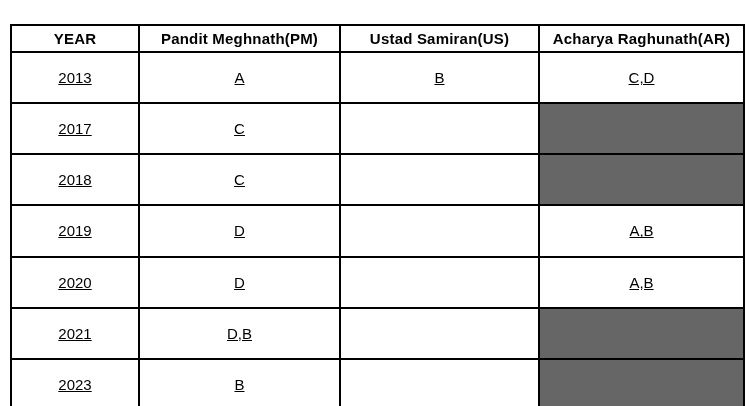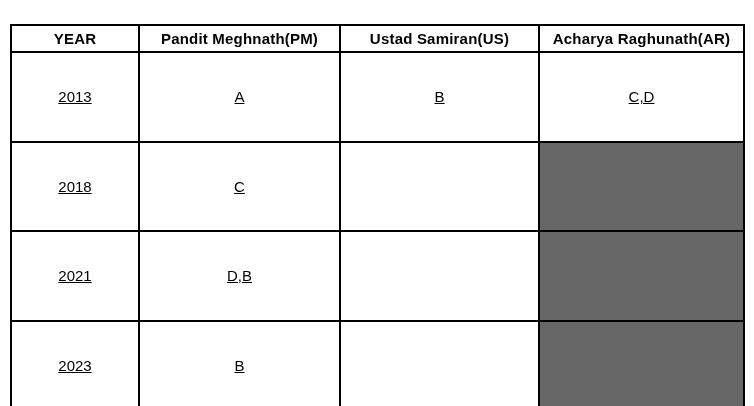--- a/index.html
+++ b/index.html
@@ -76,24 +76,42 @@
       </tr>
     </thead>
     <tbody>
         <tr>
           <td>2013</td>
           <td>A</td>
           <td>B</td>
           <td>C,D</td>
         </tr>
         <tr>
+          <td>2017</td>
+          <td>C</td>
+          <td></td>
+          <td class="shaded"></td>
+        </tr>
+        <tr>
           <td>2018</td>
           <td>C</td>
           <td></td>
           <td class="shaded"></td>
+        </tr>
+        <tr>
+          <td>2019</td>
+          <td>D</td>
+          <td></td>
+          <td>A,B</td>
+        </tr>
+        <tr>
+          <td>2020</td>
+          <td>D</td>
+          <td></td>
+          <td>A,B</td>
         </tr>
         <tr>
           <td>2021</td>
           <td>D,B</td>
           <td></td>
           <td class="shaded"></td>
         </tr>
         <tr>
           <td>2023</td>
           <td>B</td>

